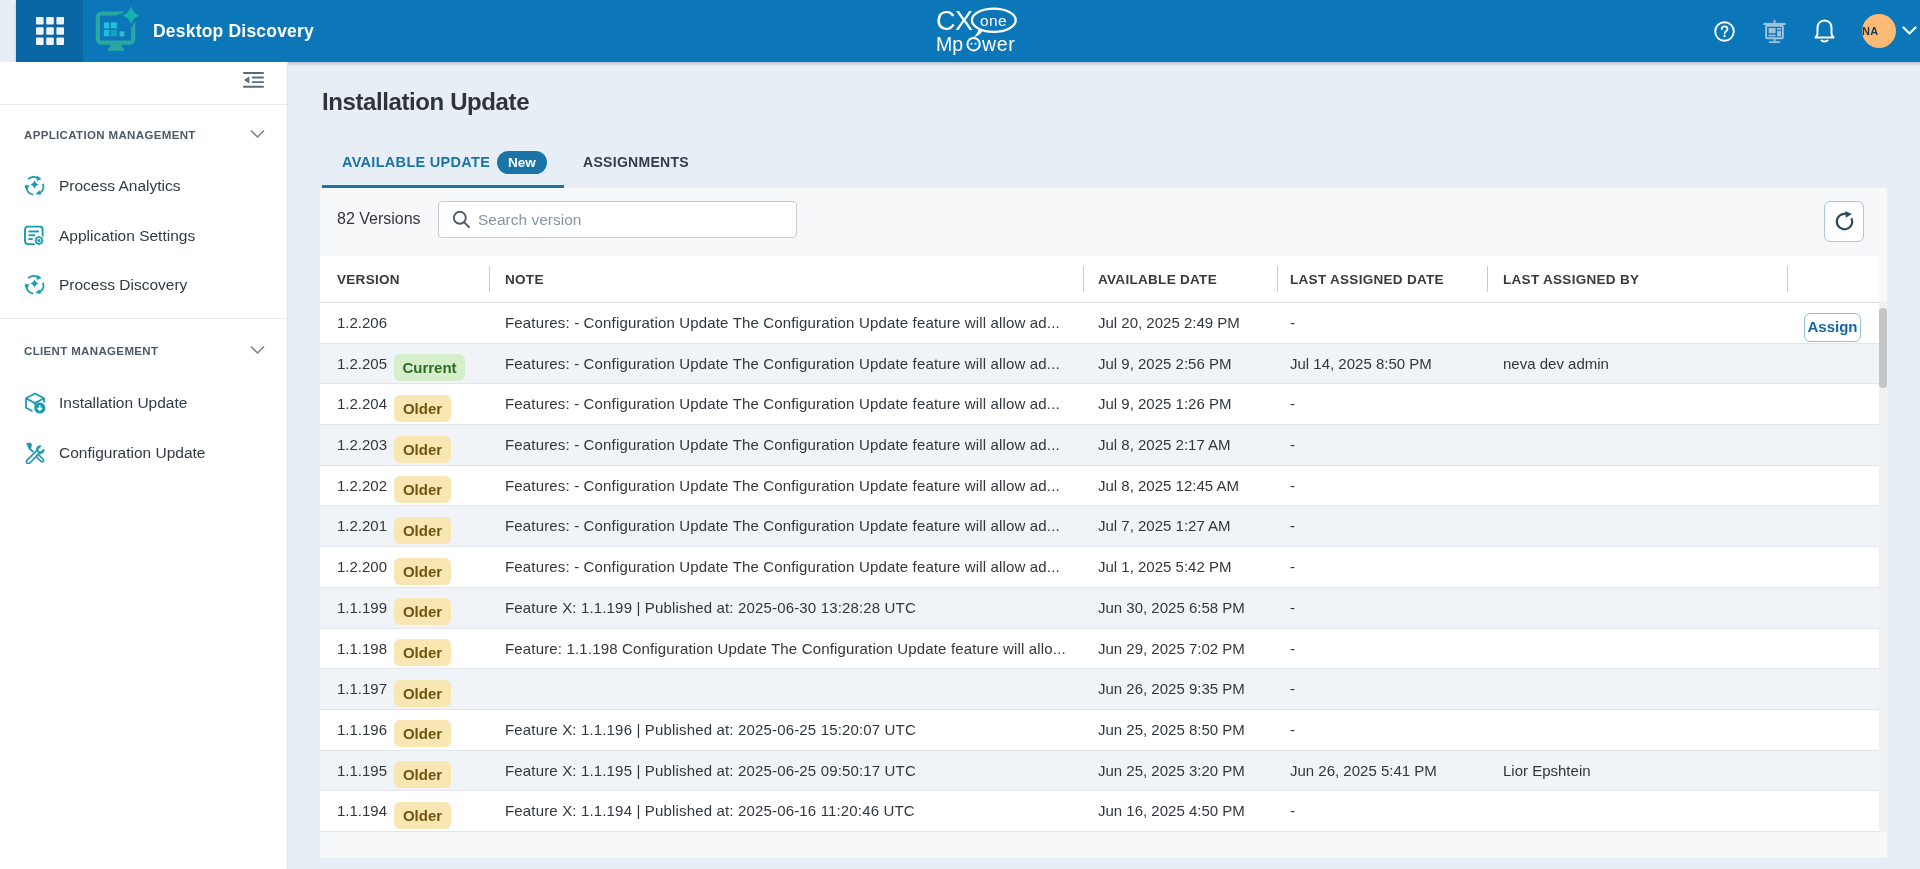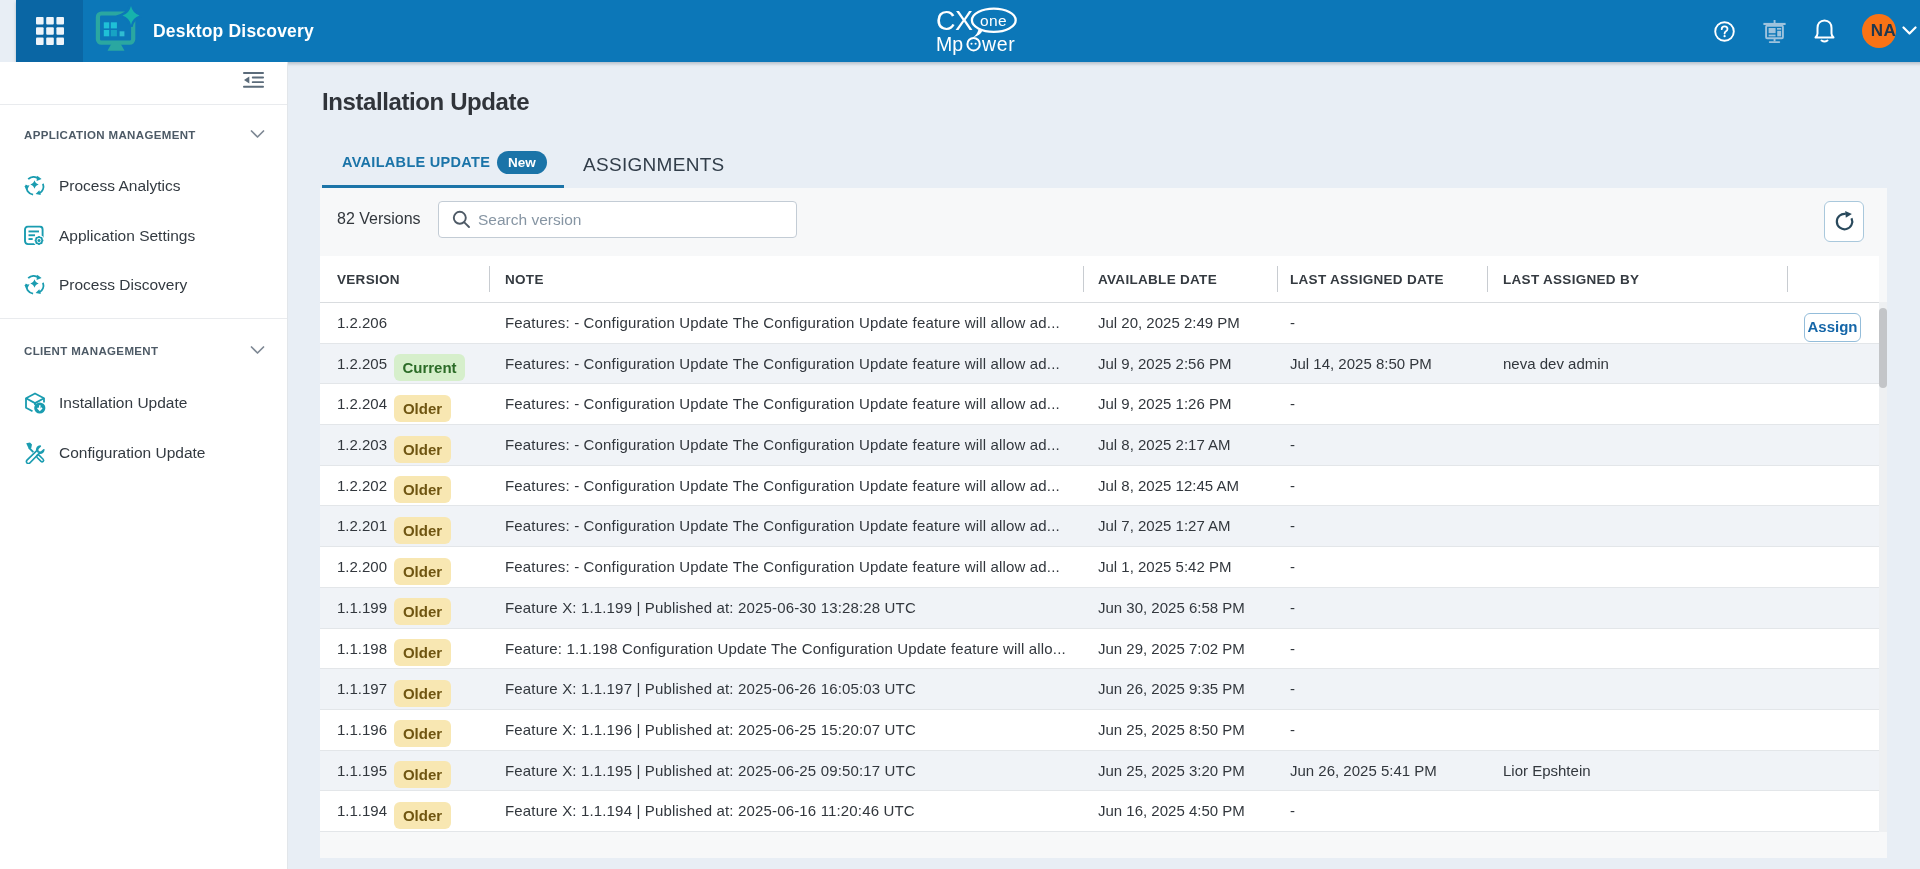--- a/index.html
+++ b/index.html
@@ -18,21 +18,21 @@
 .slabel { position:absolute; left:24px; font-size:11.5px; font-weight:bold; letter-spacing:0.35px; color:#4d5a66; }
 .sitem { position:absolute; left:0; width:287px; height:40px; }
 .sitem .txt { position:absolute; left:59px; top:50%; transform:translateY(-50%); font-size:15.5px; color:#333a41; }
 .sitem svg { position:absolute; left:24px; top:50%; transform:translateY(-50%); }
 .chev { position:absolute; right:22px; }
 
 
 #title { position:absolute; left:322px; top:88px; font-size:24px; font-weight:bold; color:#30343a; letter-spacing:-0.4px; }
 #tab1 { position:absolute; left:342px; top:154px; font-size:14.5px; font-weight:bold; color:#1b74a8; letter-spacing:0.3px; }
 #newbadge { position:absolute; left:497px; top:151px; width:50px; height:23px; border-radius:12px; background:#1b74a8; color:#fff; font-size:13.5px; font-weight:bold; text-align:center; line-height:23px; }
-#tab2 { position:absolute; left:583px; top:154px; font-size:19px; font-weight:normal; color:#313d49; letter-spacing:0.3px; }
+#tab2 { position:absolute; left:583px; top:154px; font-size:14px; font-weight:bold; color:#313d49; letter-spacing:0.3px; }
 #underline { position:absolute; left:322px; top:185px; width:242px; height:3px; background:#1b74a8; }
 
 #card { position:absolute; left:320px; top:188px; width:1567px; height:670px; background:#f7f8f9; }
 #vcount { position:absolute; left:17px; top:12px; height:37px; line-height:37px; font-size:16px; color:#32373d; }
 #search { position:absolute; left:118px; top:13px; width:359px; height:37px; background:#fff; border:1px solid #c3ccd5; border-radius:4px; }
 #search .ph { position:absolute; left:39px; top:0; height:35px; line-height:35px; font-size:15.5px; color:#8695a3; }
 #search svg { position:absolute; left:13px; top:8px; }
 #refresh { position:absolute; left:1504px; top:13px; width:40px; height:41px; background:#fff; border:1px solid #a9c8dc; border-radius:6px; }
 
 #tbl { position:absolute; left:0; top:68px; width:1559px; background:#fff; }
@@ -113,21 +113,21 @@
       <rect x="5.6" y="14.6" width="7" height="1.8"></rect>
       <rect x="14" y="8" width="4.2" height="1.7"></rect>
       <rect x="14.2" y="10.8" width="3.9" height="5.6"></rect>
     </g>
     <rect x="3.1" y="5.8" width="16.8" height="12.4" rx="1" fill="none" stroke="#9fc3dd" stroke-width="1.9"></rect>
   </svg>
   <svg class="abs" style="left:1797px;top:19px" width="23" height="25" viewBox="0 0 23 25">
     <path d="M11.5 1.5 C 7 1.5 4.5 5 4.5 9 L 4.5 14.5 C 4.5 16.5 3.5 17.5 2.5 18.5 L 20.5 18.5 C 19.5 17.5 18.5 16.5 18.5 14.5 L 18.5 9 C 18.5 5 16 1.5 11.5 1.5 Z" fill="none" stroke="#fff" stroke-width="2" stroke-linejoin="round"></path>
     <path d="M 8.5 21.5 Q 11.5 23.5 14.5 21.5" fill="none" stroke="#fff" stroke-width="2" stroke-linecap="round"></path>
   </svg>
-  <div class="abs" style="left:1846px;top:14px;width:34px;height:34px;border-radius:50%;background:#f97316;color:#20384e;font-size:17px;font-weight:bold;text-align:right;line-height:34px;letter-spacing:0.3px;">NA</div>
+  <div class="abs" style="left:1846px;top:14px;width:34px;height:34px;border-radius:50%;background:#fdba74;color:#20384e;font-size:11px;font-weight:bold;text-align:left;line-height:34px;letter-spacing:0.3px;">NA</div>
   <svg class="abs" style="left:1886px;top:26px" width="15" height="10" viewBox="0 0 15 10">
     <path d="M1.5 1.5 L7.5 7.5 L13.5 1.5" fill="none" stroke="#fff" stroke-width="2.2" stroke-linecap="round" stroke-linejoin="round"></path>
   </svg>
 </div>
 
 <div id="side">
   <svg class="abs" style="left:243px;top:10px" width="21" height="16" viewBox="0 0 21 16">
     <g fill="#5b6b7a">
       <rect x="0" y="0" width="21" height="1.9" rx="0.9"></rect>
       <rect x="8.8" y="4.6" width="12.2" height="1.9" rx="0.9"></rect>
@@ -336,21 +336,20 @@
     <div class="row">
       <div class="c" style="left:17px">1.1.198</div>
         <div class="badge b-older">Older</div>
       <div class="c note" style="left:185px">Feature: 1.1.198 Configuration Update The Configuration Update feature will allo...</div>
       <div class="c" style="left:778px">Jun 29, 2025 7:02 PM</div>
       <div class="c" style="left:970px">-</div>
     </div>
     <div class="row alt">
       <div class="c" style="left:17px">1.1.197</div>
         <div class="badge b-older">Older</div>
-      <div class="c note" style="left:185px">Feature X: 1.1.197 | Published at: 2025-06-26 16:05:03 UTC</div>
       <div class="c" style="left:778px">Jun 26, 2025 9:35 PM</div>
       <div class="c" style="left:970px">-</div>
     </div>
     <div class="row">
       <div class="c" style="left:17px">1.1.196</div>
         <div class="badge b-older">Older</div>
       <div class="c note" style="left:185px">Feature X: 1.1.196 | Published at: 2025-06-25 15:20:07 UTC</div>
       <div class="c" style="left:778px">Jun 25, 2025 8:50 PM</div>
       <div class="c" style="left:970px">-</div>
     </div>

